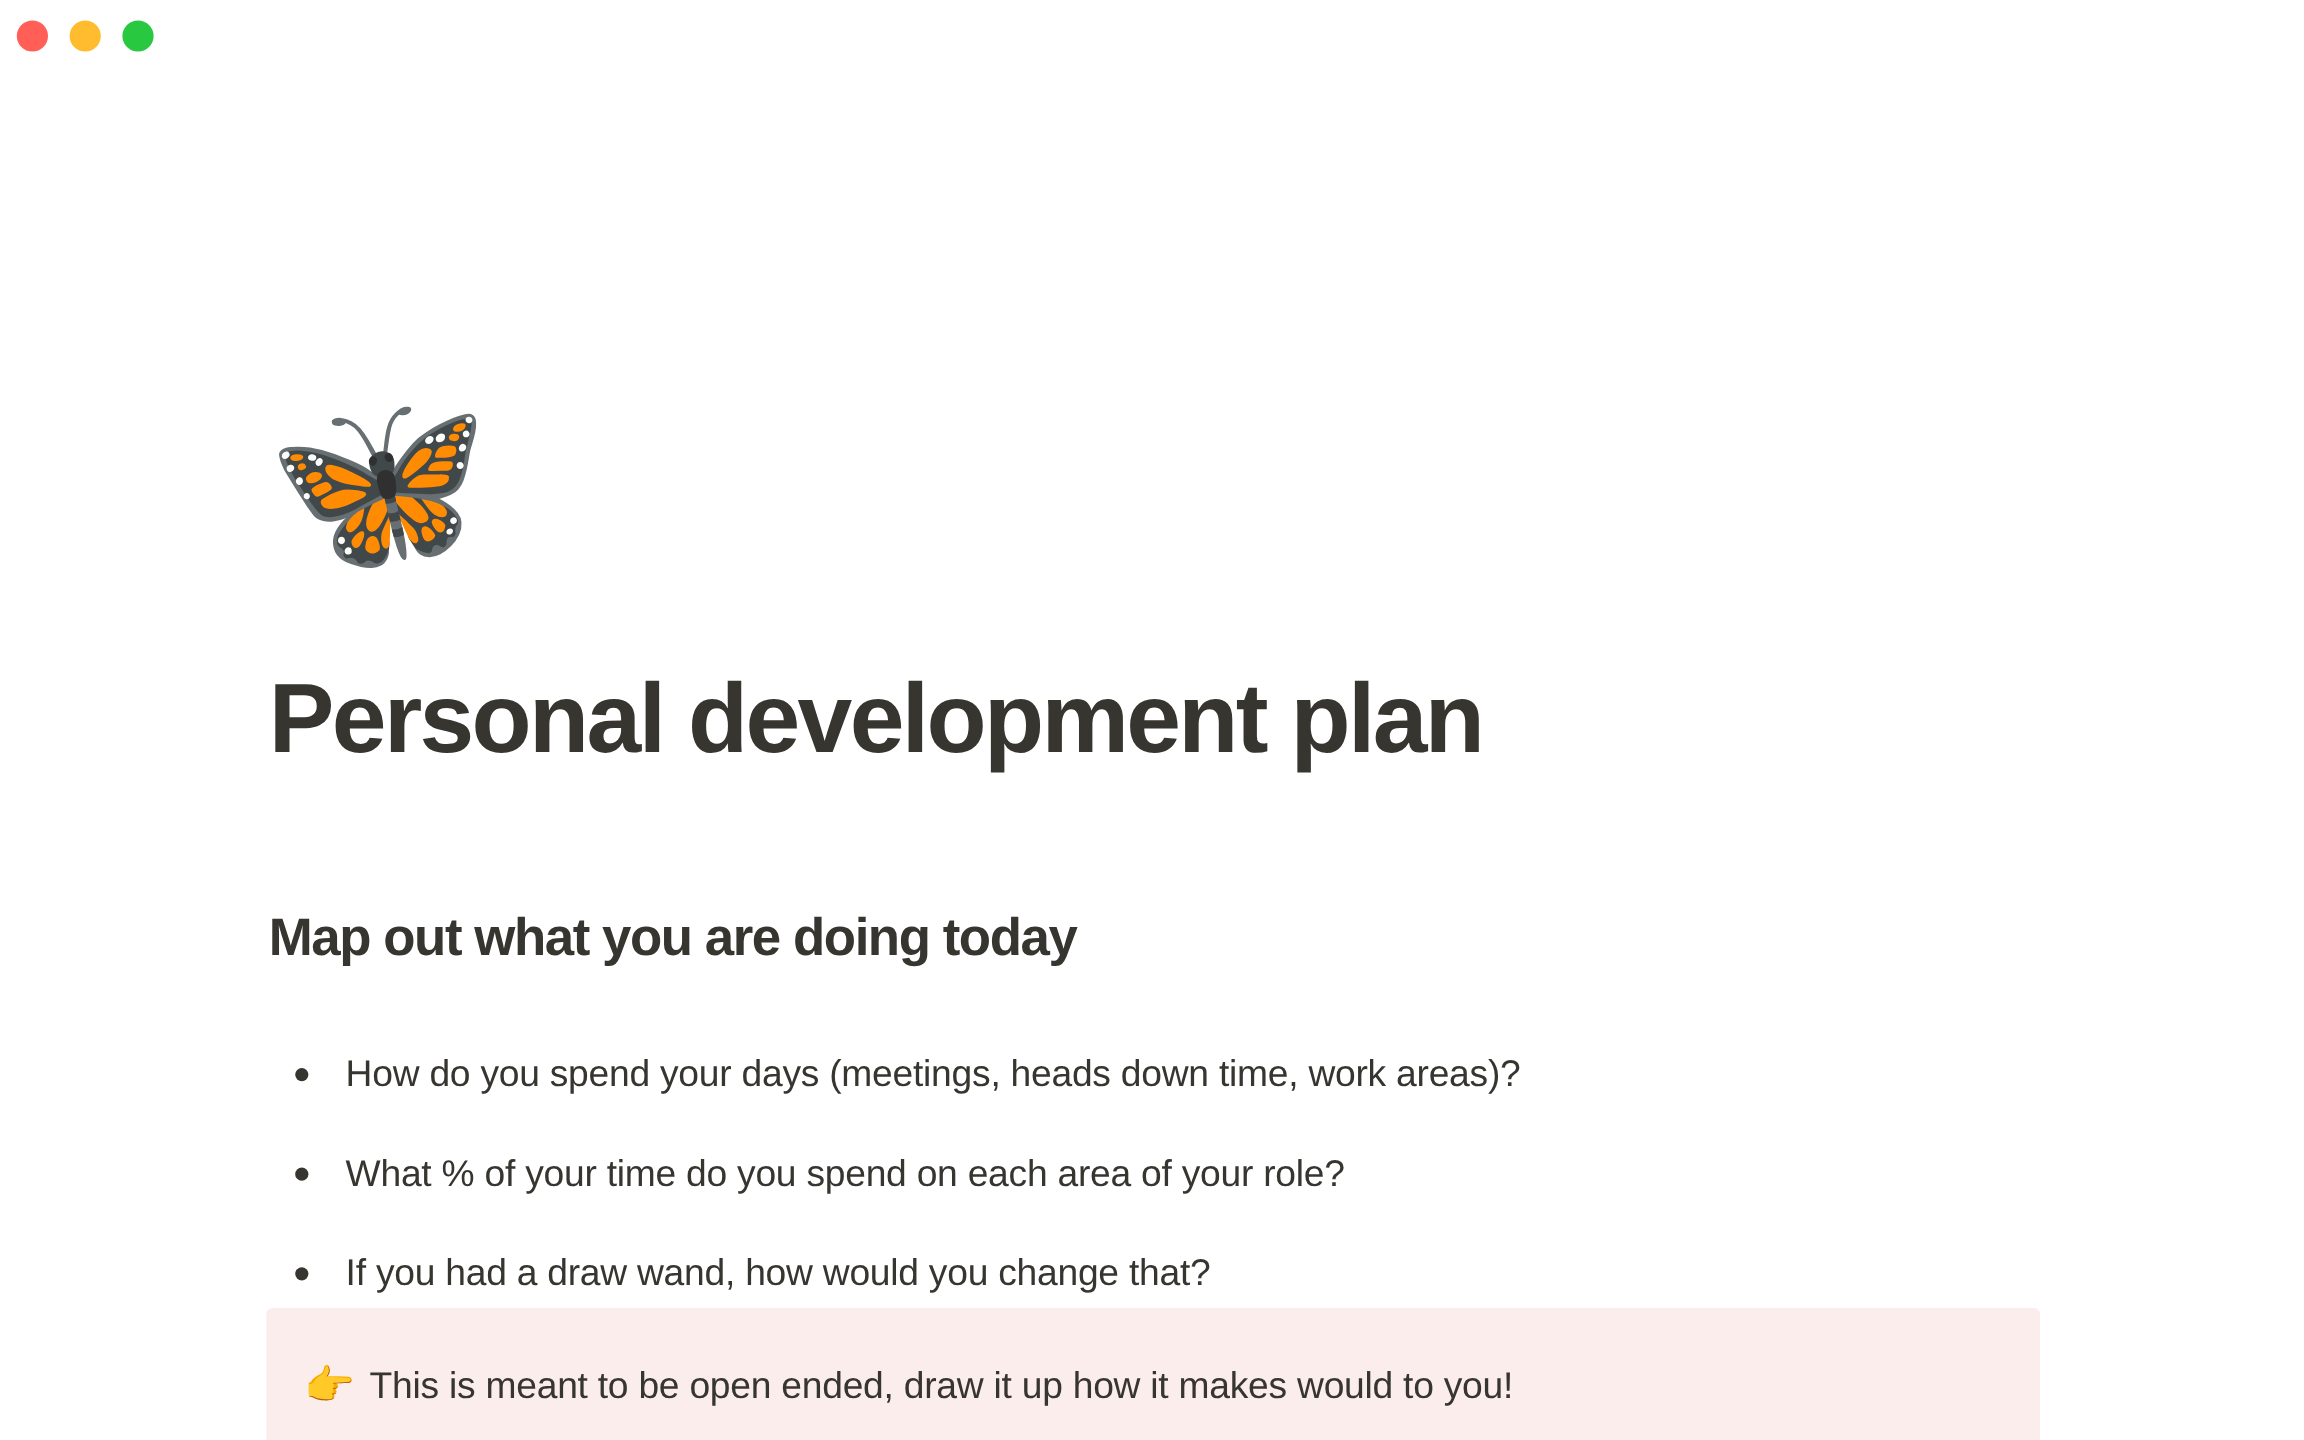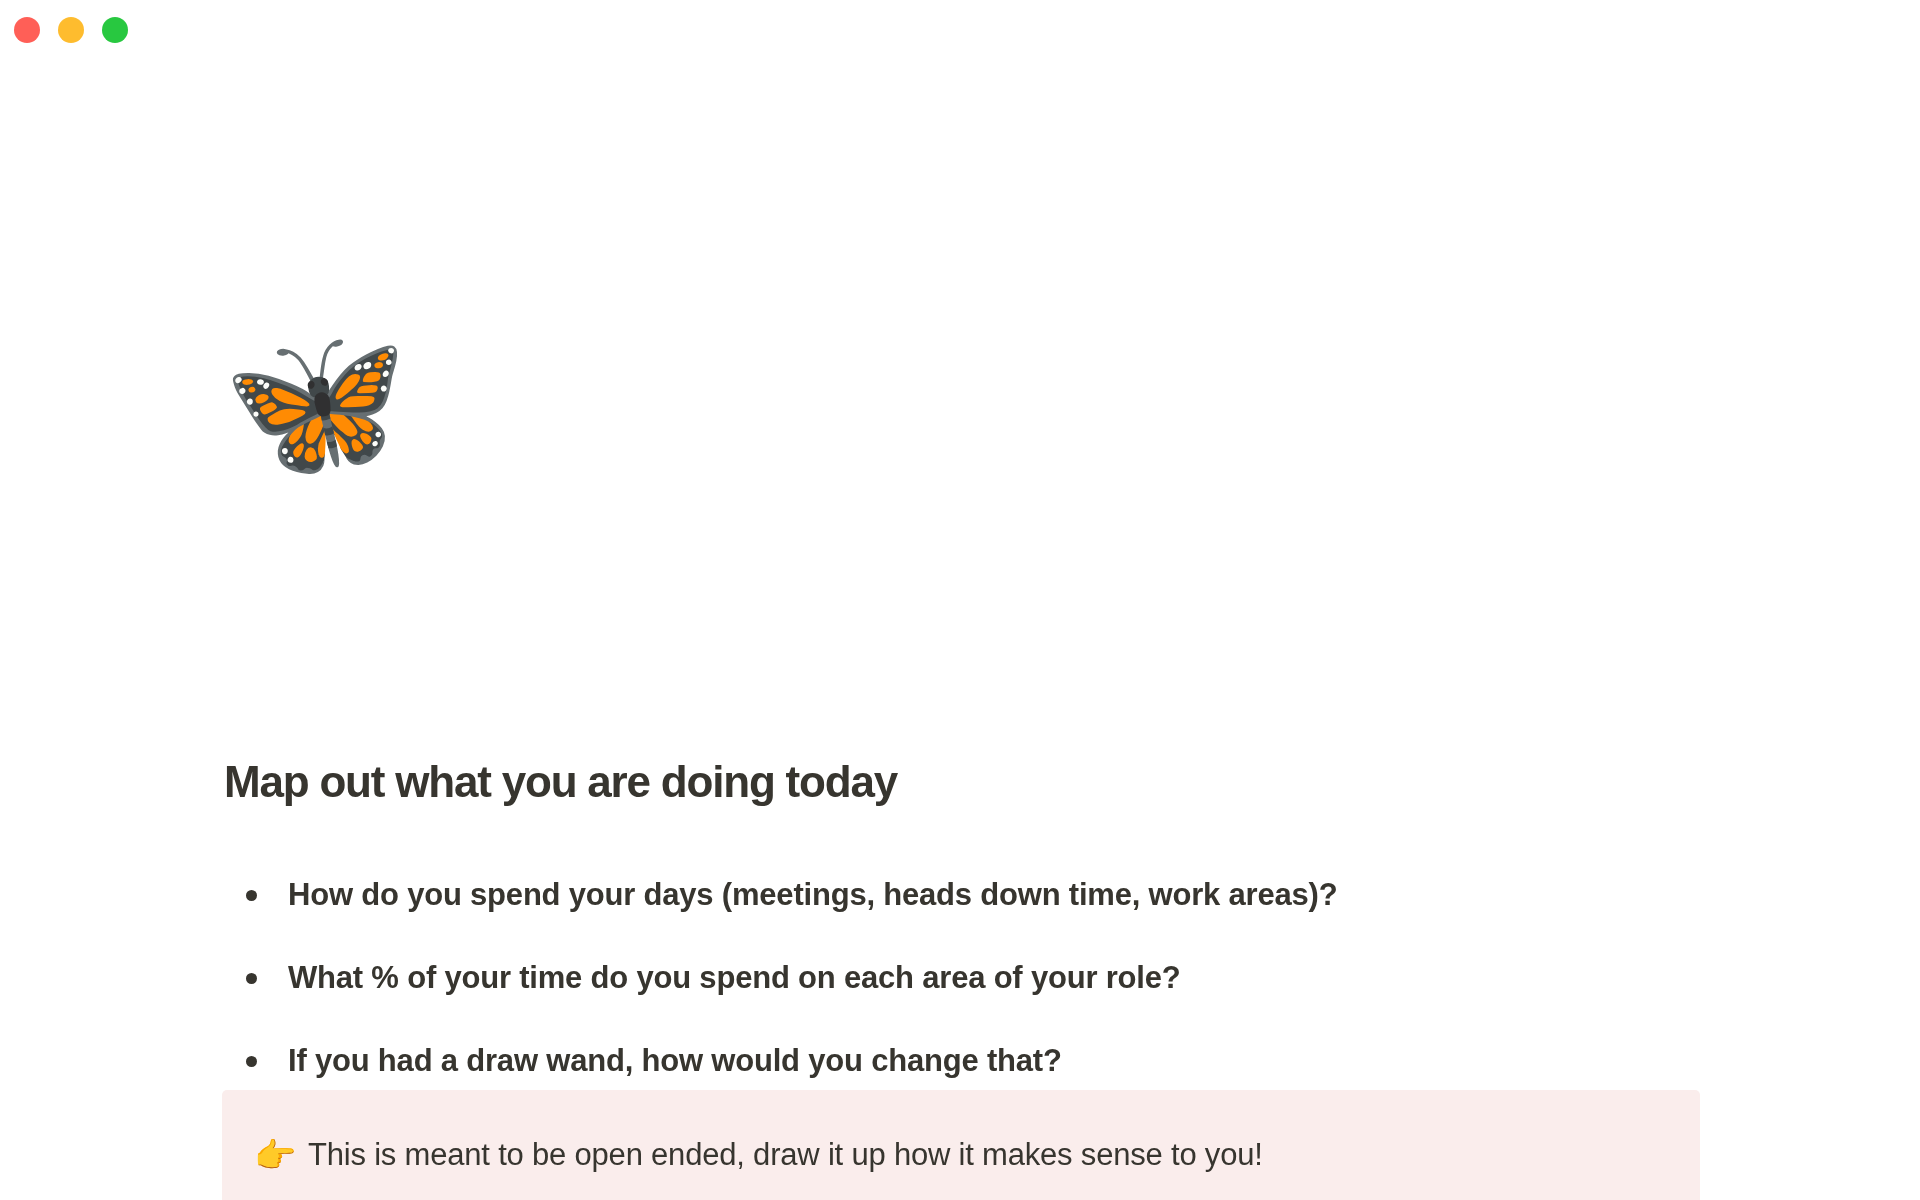--- a/index.html
+++ b/index.html
@@ -83,21 +83,20 @@
     color:#37352F;
     white-space:nowrap;
   }
 
   .bullet-list {
     position:absolute;
     left:224px;
     top:874px;
     width:1480px;
     list-style:none;
-    font-weight:bold;
   }
   .bullet-item {
     position:relative;
     padding-left:64px;
     font-size:31px;
     line-height:1.35;
     color:#37352F;
     margin-bottom:41px;
     letter-spacing:-0.2px;
     white-space:nowrap;
@@ -150,36 +149,37 @@
     <span class="dot" style="background:#FF5F57"></span>
     <span class="dot" style="background:#FEBC2E"></span>
     <span class="dot" style="background:#28C840"></span>
   </div>
 </div>
 
 <div class="doc">
 
   <div class="page-emoji">🦋</div>
 
+  <h1 class="page-title">Personal development plan</h1>
 
   <h2 class="section-heading">Map out what you are doing today</h2>
 
   <ul class="bullet-list">
     <li class="bullet-item">
       <span class="bullet-marker"></span>
       <span>How do you spend your days (meetings, heads down time, work areas)?</span>
     </li>
     <li class="bullet-item">
       <span class="bullet-marker"></span>
       <span>What % of your time do you spend on each area of your role?</span>
     </li>
     <li class="bullet-item">
       <span class="bullet-marker"></span>
       <span>If you had a draw wand, how would you change that?</span>
     </li>
   </ul>
 
   <div class="callout">
     <span class="callout-emoji">👉</span>
-    <span class="callout-text">This is meant to be open ended, draw it up how it makes sense to you!</span>
+    <span class="callout-text">This is meant to be open ended, draw it up how it makes would to you!</span>
   </div>
 
 </div>
 
 </body></html>

